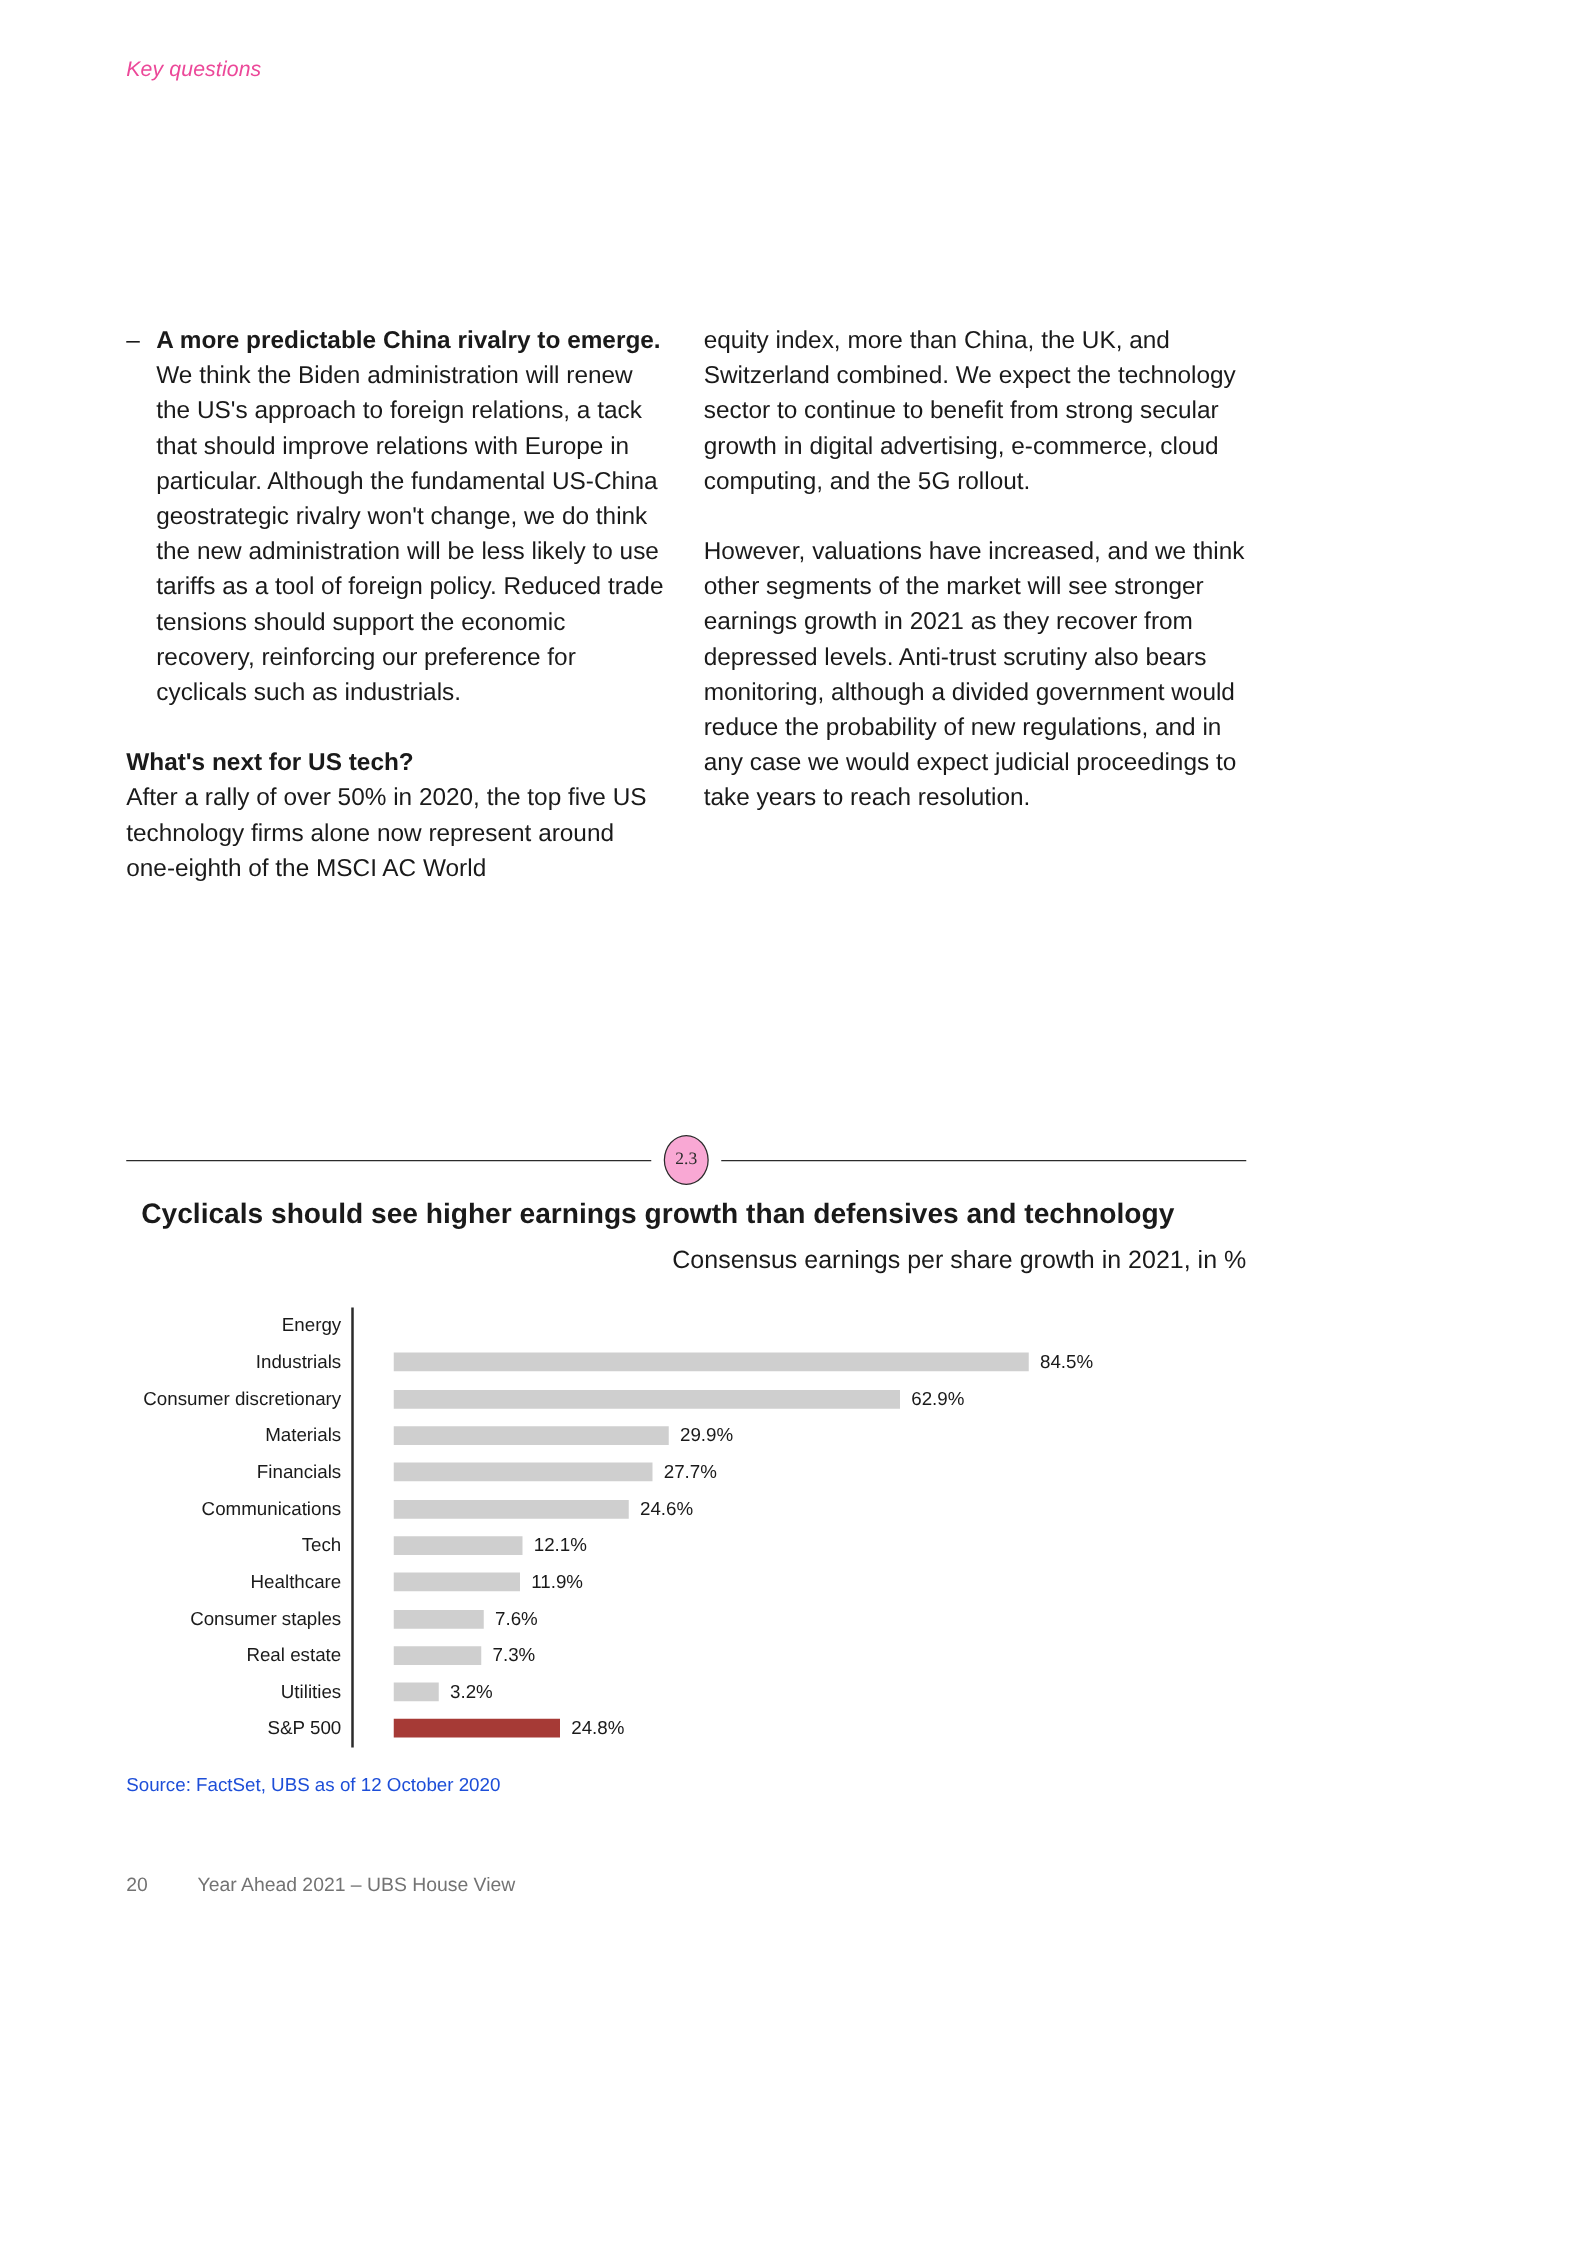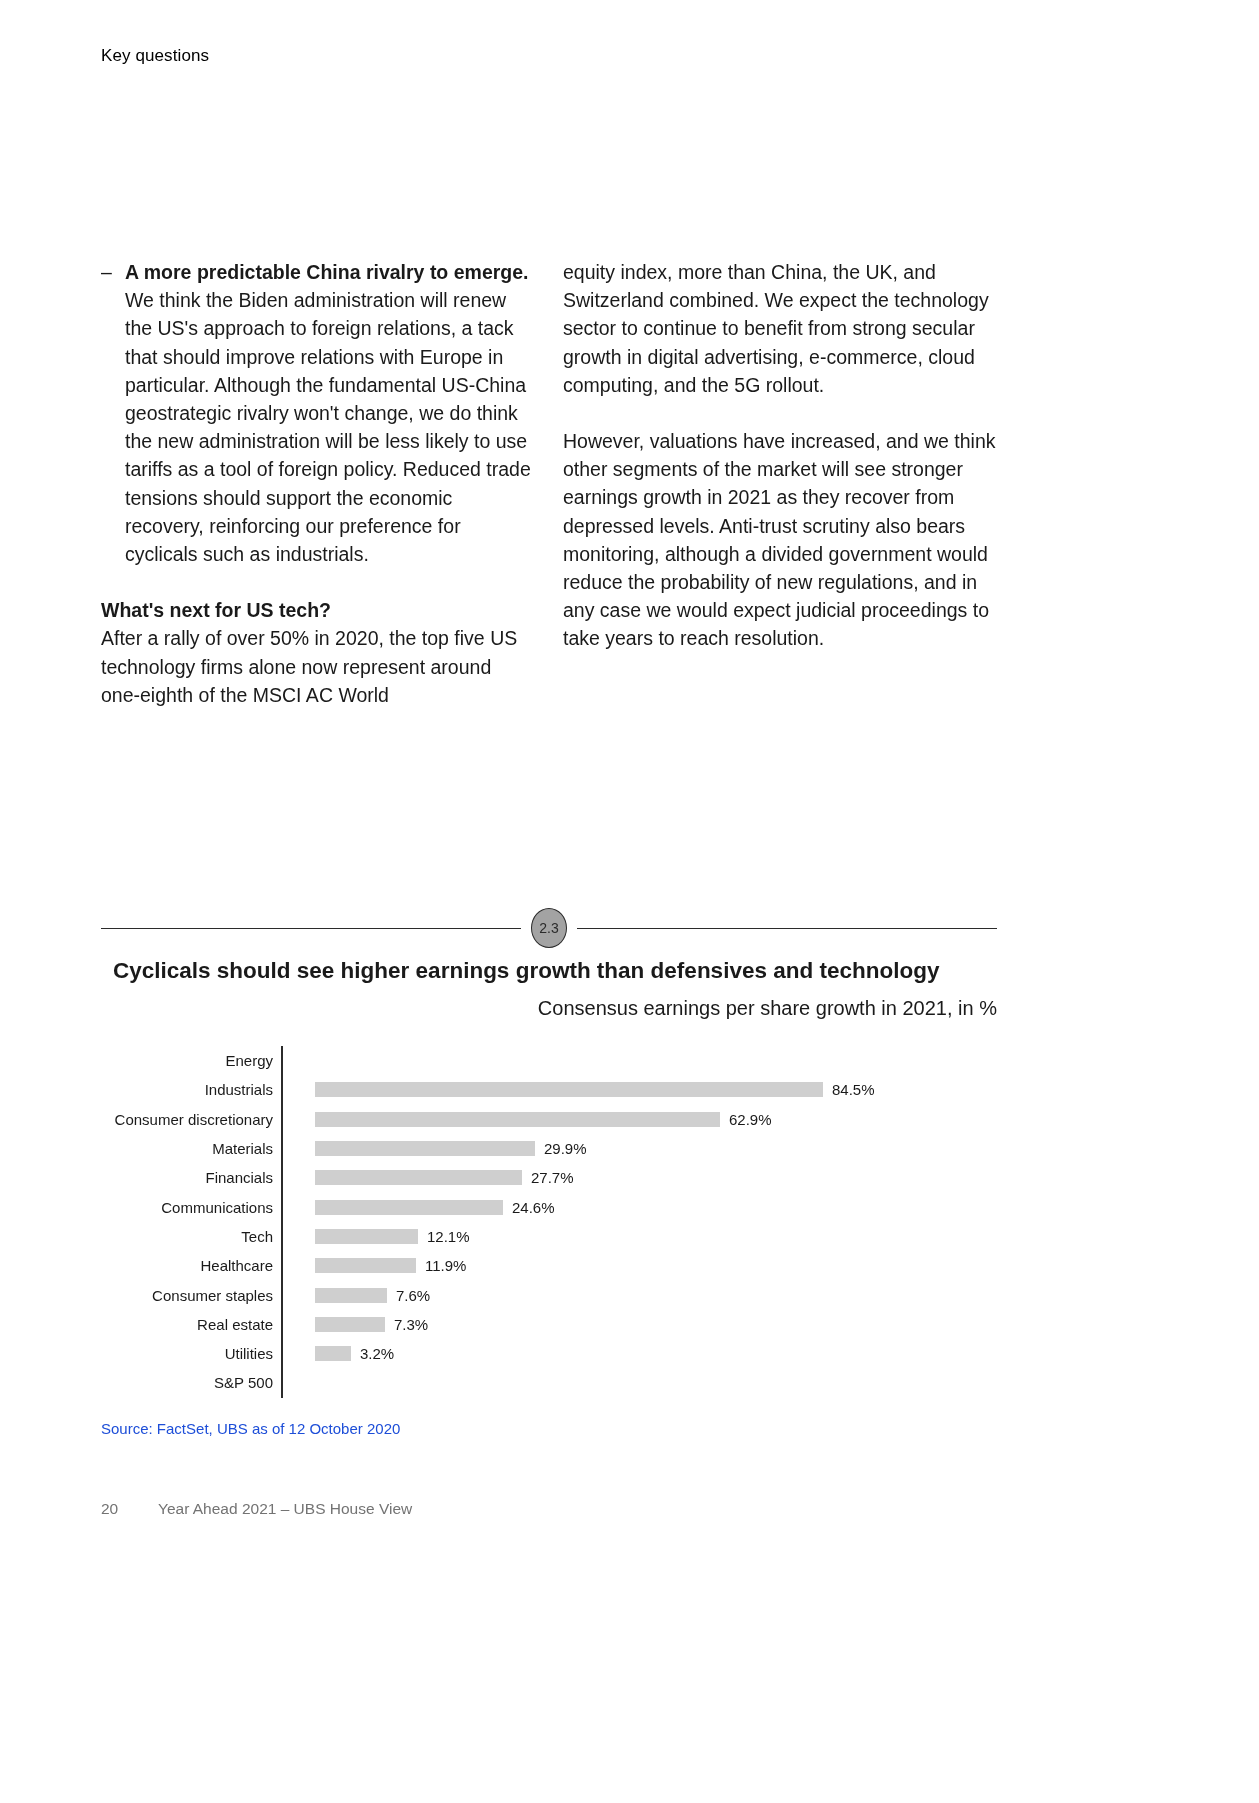--- a/index.html
+++ b/index.html
@@ -21,21 +21,22 @@
     inset: 0;
   }
 
   
   .running-head {
     position: absolute;
     left: 101px;
     top: 46px;
     font-size: 17px;
     letter-spacing: 0.1px;
-    color: #000000;
+    color: #ec4899;
+    font-style: italic;
   }
 
   
   .columns {
     position: absolute;
     left: 101px;
     top: 258px;
     width: 896px;
     display: flex;
     gap: 28px;
@@ -99,22 +100,23 @@
     width: 36px;
     height: 40px;
     border: 1px solid #2b2b2b;
     border-radius: 50%;
     display: flex;
     align-items: center;
     justify-content: center;
     font-size: 14px;
     color: #2b2b2b;
     margin: 0 10px;
-    background: #a3a3a3;
+    background: #f9a8d4;
     box-sizing: border-box;
+    font-family: Liberation Serif, serif;
   }
 
   
   .chart-wrap {
     position: absolute;
     left: 101px;
     top: 944px;
     width: 896px;
   }
   .chart-title {
@@ -319,20 +321,24 @@
         </div>
         <div class="row">
           <div class="row-label">Utilities</div>
           <div class="bar-area">
             <div class="bar" style="width: 36px;"></div>
             <div class="bar-value">3.2%</div>
           </div>
         </div>
         <div class="row">
           <div class="row-label">S&amp;P 500</div>
+          <div class="bar-area">
+            <div class="bar benchmark" style="width: 133px;"></div>
+            <div class="bar-value">24.8%</div>
+          </div>
         </div>
       </div>
   </div>
 
   <div class="source">Source: FactSet, UBS as of 12 October 2020</div>
 
   <div class="footer">
     <span class="page-no">20</span>
     <span>Year Ahead 2021 – UBS House View</span>
   </div>

